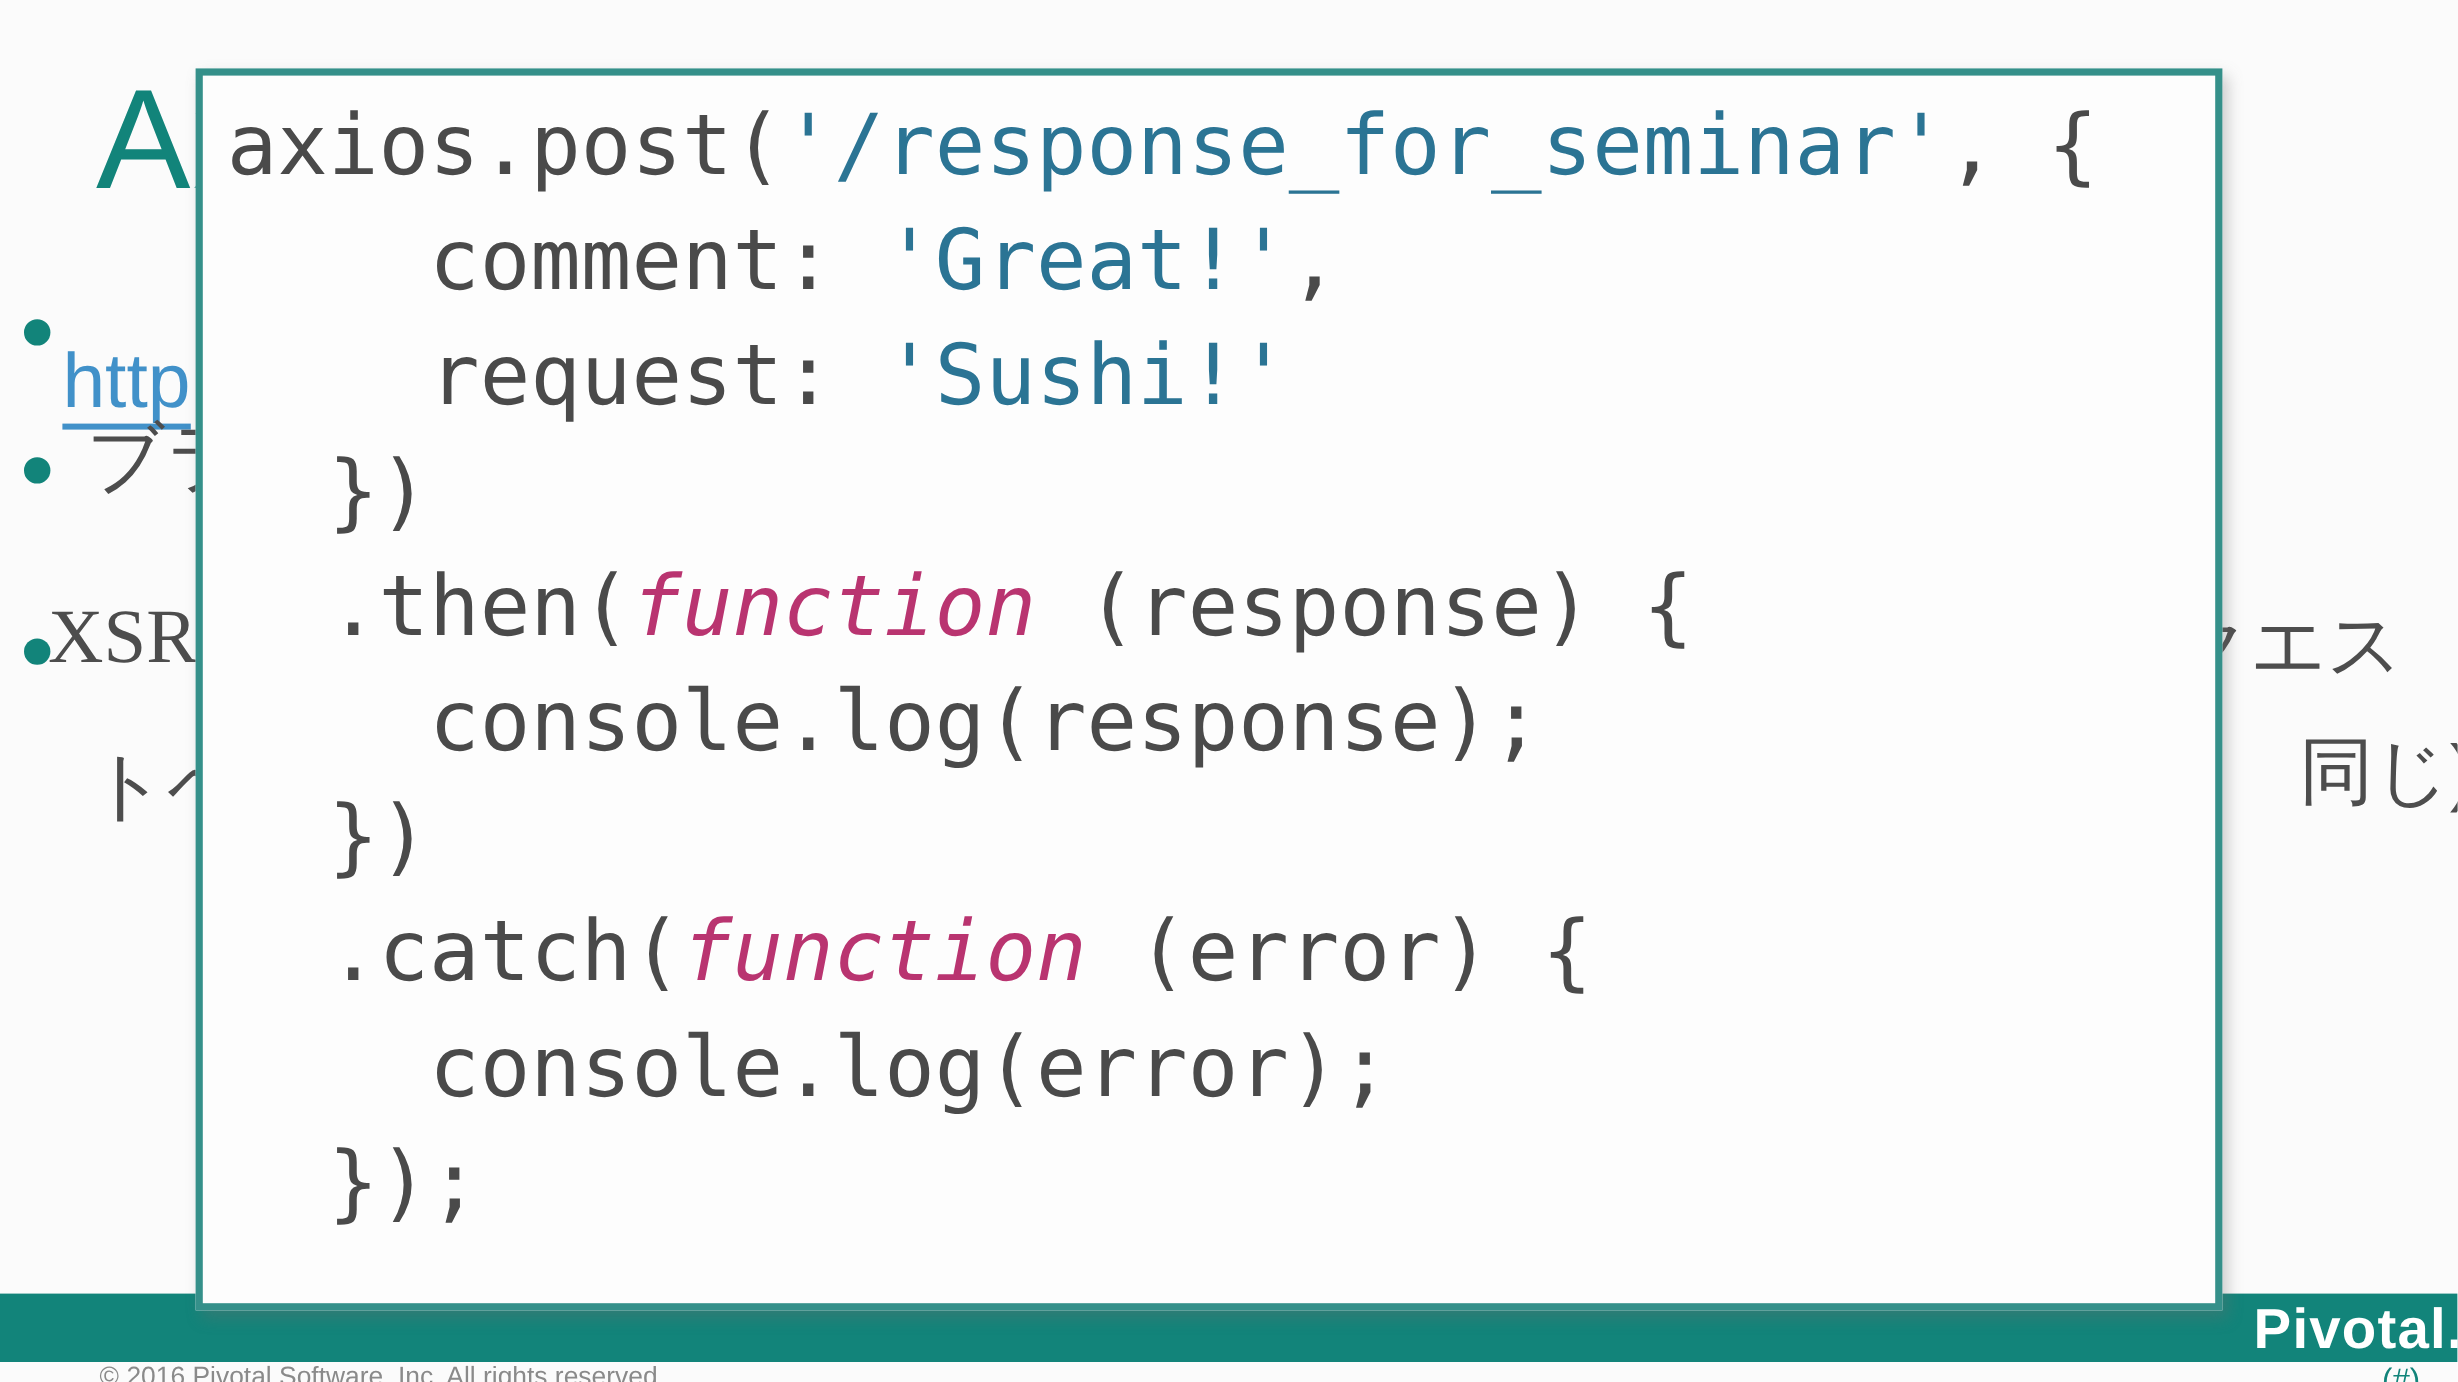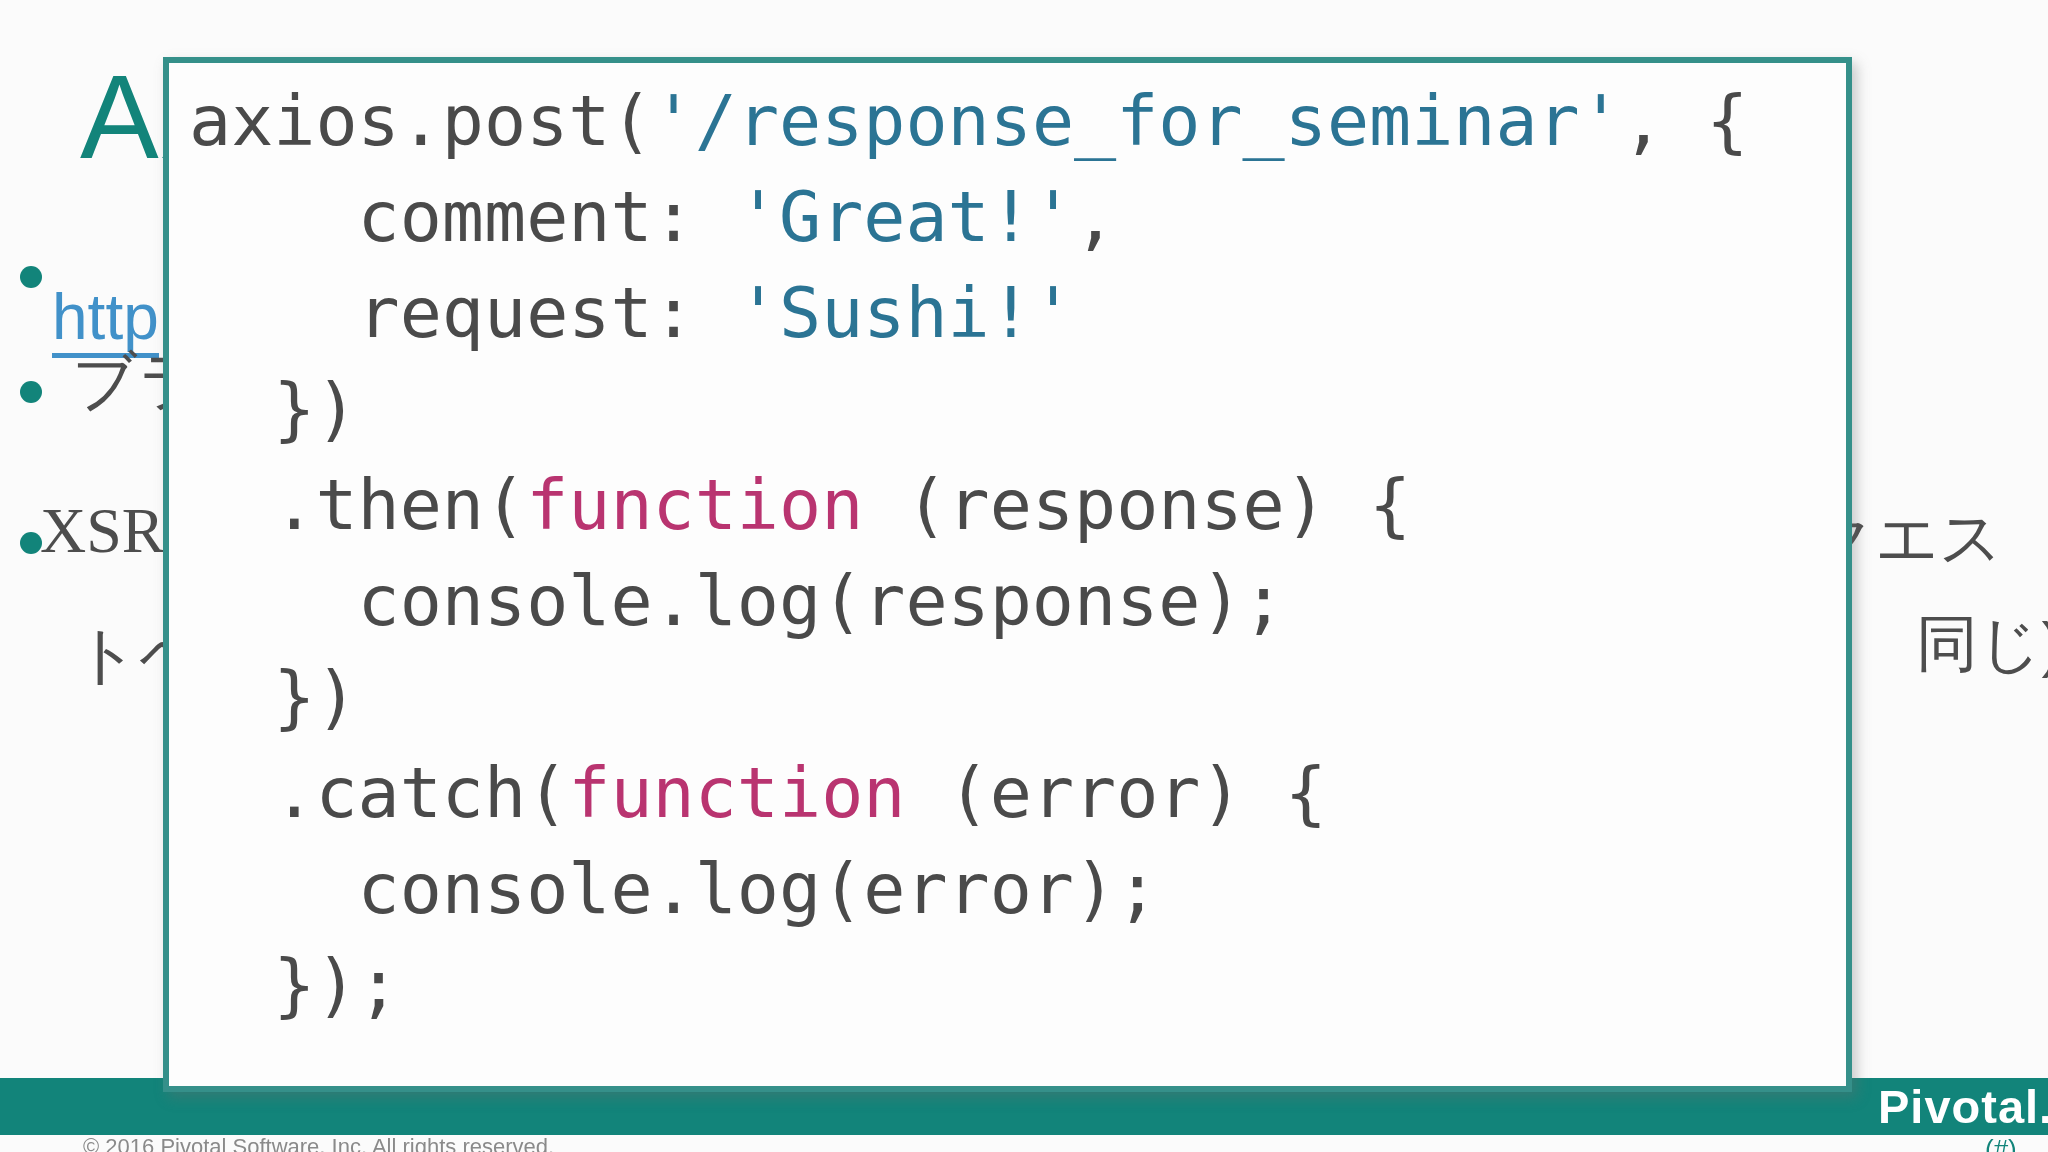--- a/index.html
+++ b/index.html
@@ -64,21 +64,21 @@
   }
   .code-content{
     padding:10px 0 0 20px;
     font-family:"DejaVu Sans Mono","Liberation Mono",monospace;
     font-size:70px;line-height:96px;
     white-space:pre;
   }
   .code-line{white-space:pre;}
   .tok-d{color:var(--code_default);}
   .tok-s{color:var(--code_string);}
-  .tok-k{color:var(--code_keyword);}
+  .tok-k{color:var(--code_keyword);font-style:italic;}
 </style>
 </head>
 <body>
 
 <div class="slide">
 
   <div class="slide-title">Ax</div>
 
   <span class="bullet-dot" style="top:266px;"></span>
   <div class="bullet-text" style="left:52px;top:240px;margin-top:44px;">

